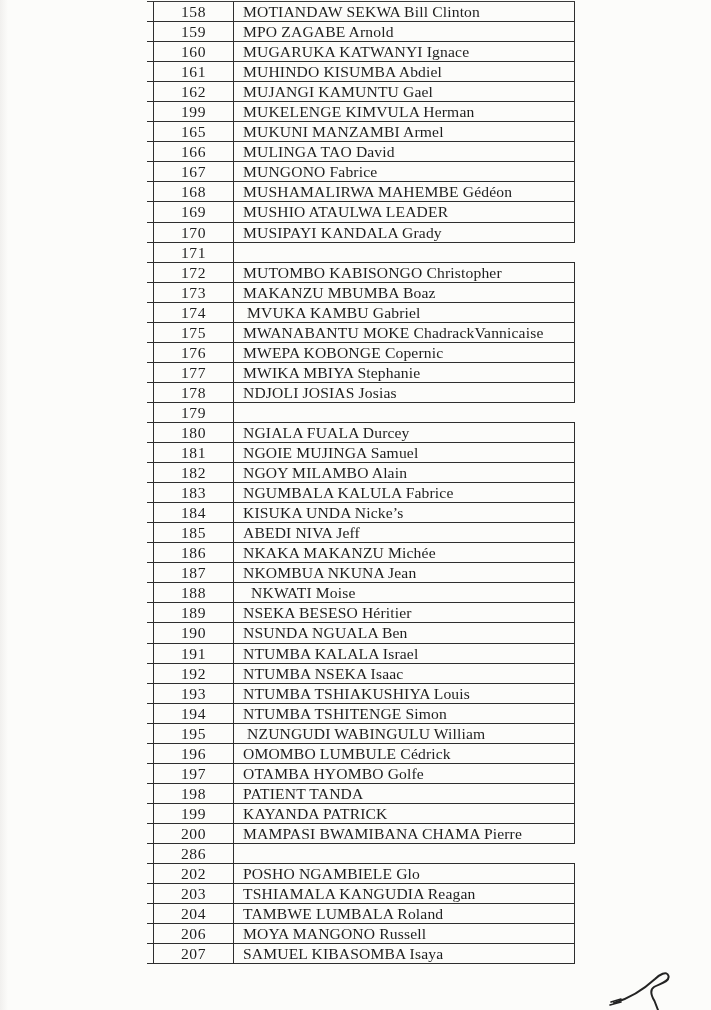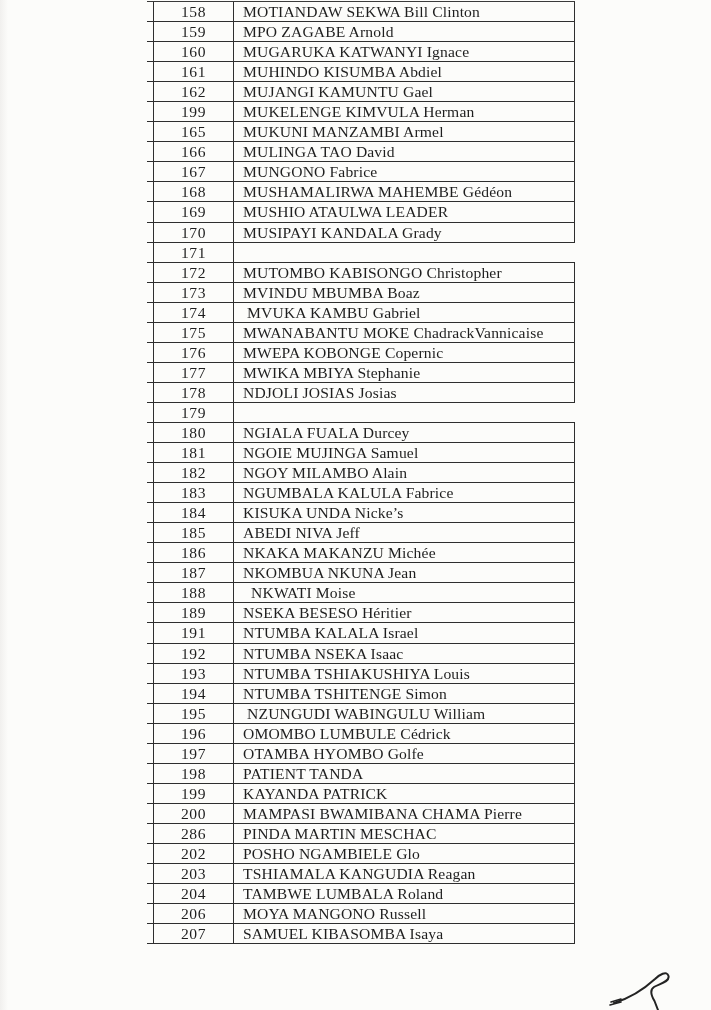--- a/index.html
+++ b/index.html
@@ -169,21 +169,21 @@
 
   <div class="row">
     <div class="lead"></div>
     <div class="cell-no">172</div>
     <div class="cell-name">MUTOMBO KABISONGO Christopher</div>
   </div>
 
   <div class="row">
     <div class="lead"></div>
     <div class="cell-no">173</div>
-    <div class="cell-name">MVINDU MBUMBA Boaz</div>
+    <div class="cell-name">MAKANZU MBUMBA Boaz</div>
   </div>
 
   <div class="row">
     <div class="lead"></div>
     <div class="cell-no">174</div>
     <div class="cell-name">&nbsp;MVUKA KAMBU Gabriel</div>
   </div>
 
   <div class="row">
     <div class="lead"></div>
@@ -267,20 +267,25 @@
     <div class="cell-no">188</div>
     <div class="cell-name">&nbsp;&nbsp;NKWATI Moise</div>
   </div>
 
   <div class="row">
     <div class="lead"></div>
     <div class="cell-no">189</div>
     <div class="cell-name">NSEKA BESESO Héritier</div>
   </div>
 
+  <div class="row">
+    <div class="lead"></div>
+    <div class="cell-no">190</div>
+    <div class="cell-name">NSUNDA NGUALA Ben</div>
+  </div>
 
   <div class="row">
     <div class="lead"></div>
     <div class="cell-no">191</div>
     <div class="cell-name">NTUMBA KALALA Israel</div>
   </div>
 
   <div class="row">
     <div class="lead"></div>
     <div class="cell-no">192</div>
@@ -331,21 +336,20 @@
 
   <div class="row">
     <div class="lead"></div>
     <div class="cell-no">200</div>
     <div class="cell-name">MAMPASI BWAMIBANA CHAMA Pierre</div>
   </div>
 
   <div class="row">
     <div class="lead"></div>
     <div class="cell-no">286</div>
-    <div class="cell-name">PINDA MARTIN MESCHAC</div>
   </div>
 
   <div class="row">
     <div class="lead"></div>
     <div class="cell-no">202</div>
     <div class="cell-name">POSHO NGAMBIELE Glo</div>
   </div>
 
   <div class="row">
     <div class="lead"></div>

